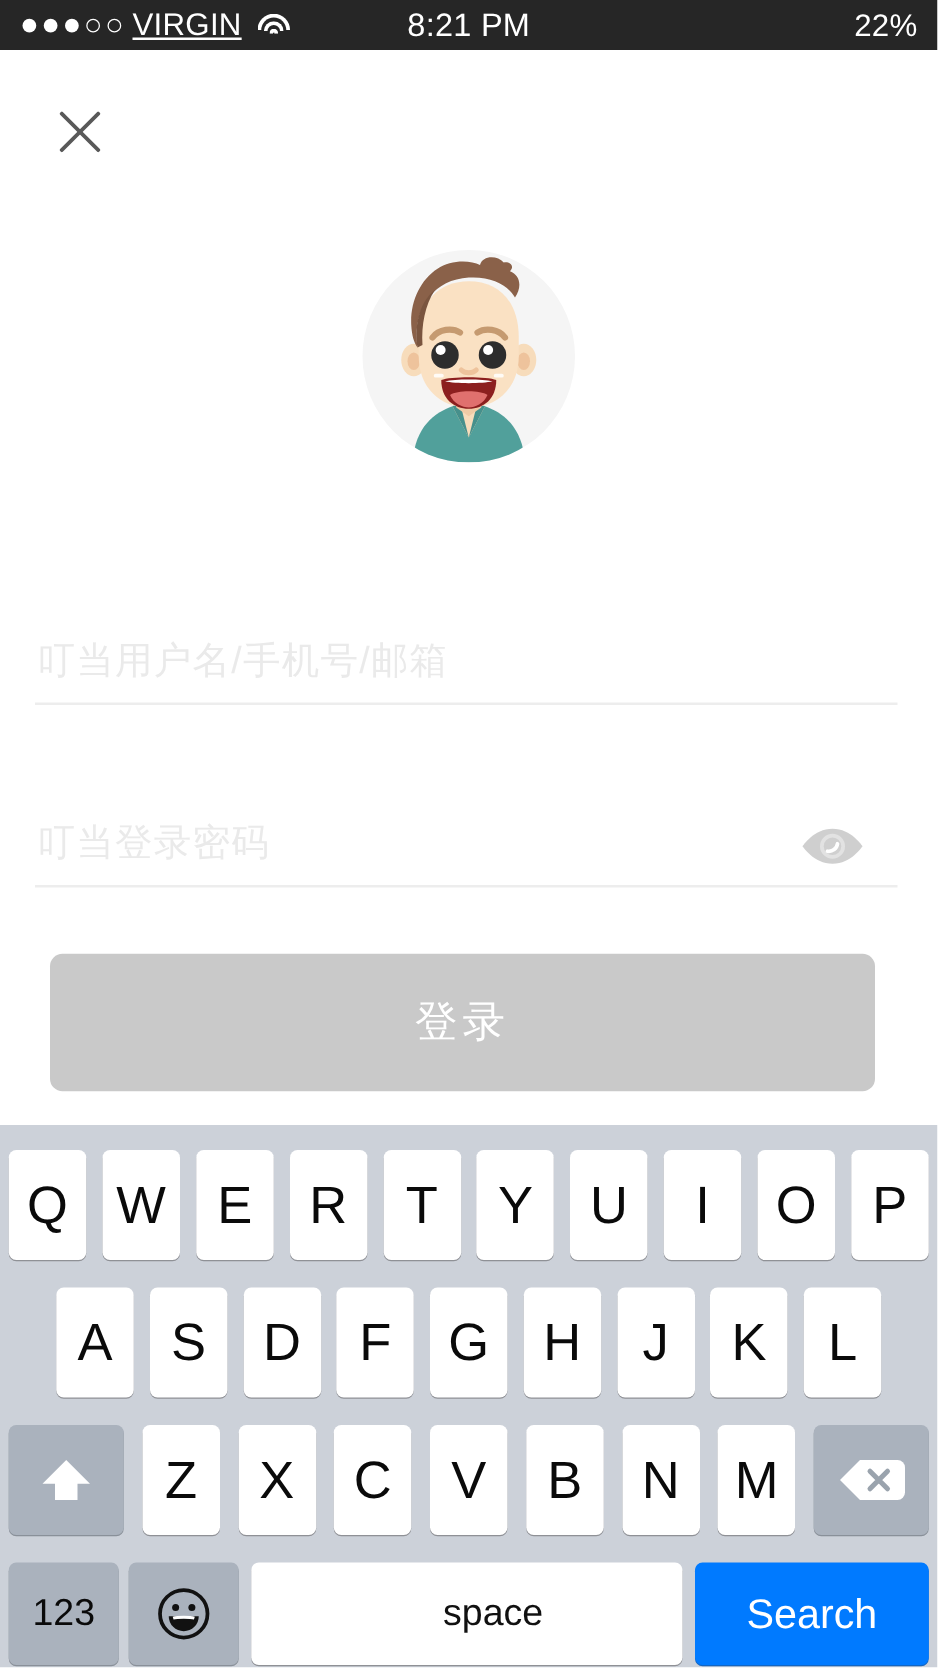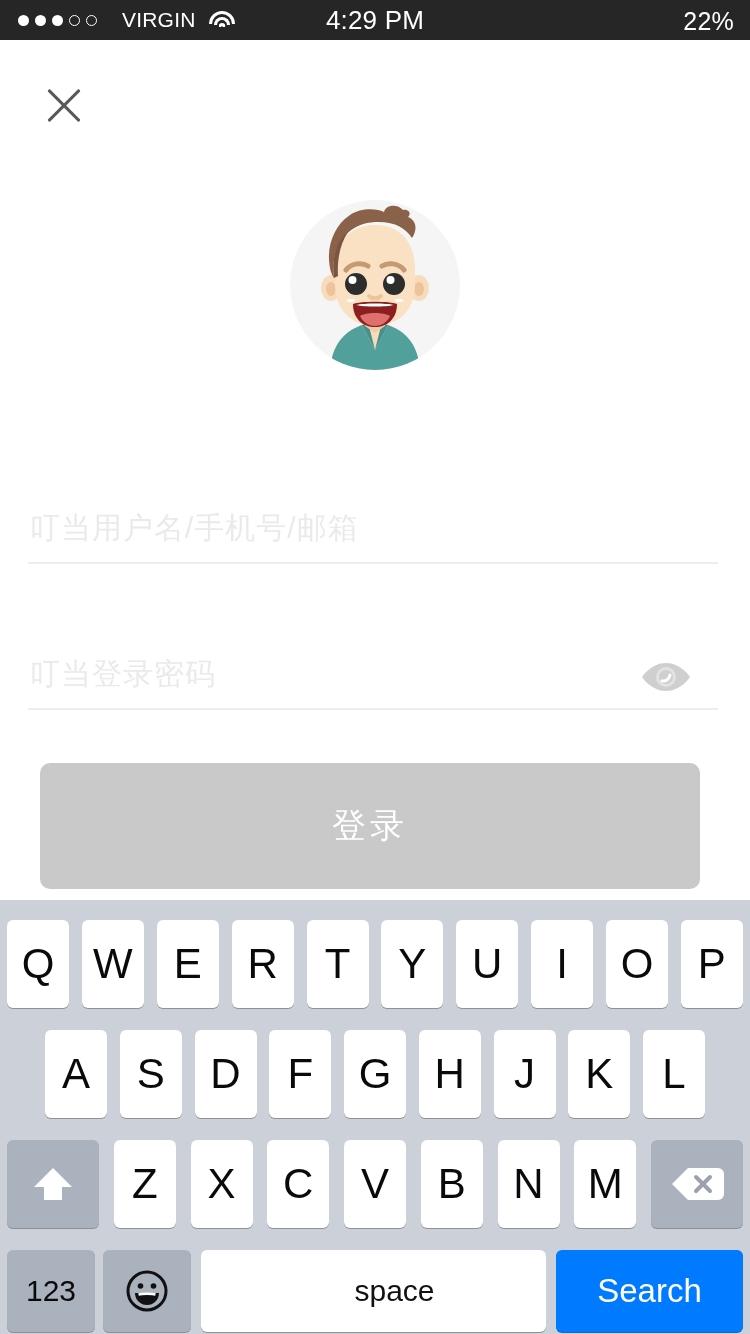--- a/index.html
+++ b/index.html
@@ -18,21 +18,21 @@
     background: #262626;
     color: #ffffff;
     display: flex; align-items: center;
     font-size: 25px; letter-spacing: 0.2px;
   }
   .sb-left { display: flex; align-items: center; padding-left: 18px; gap: 9px; }
   .dots { display: flex; align-items: center; gap: 6px; }
   .dot { width: 11px; height: 11px; border-radius: 50%; }
   .dot.on { background: #ffffff; }
   .dot.off { background: transparent; border: 1.5px solid #ffffff; }
-  .carrier { font-size: 21px; margin-left: 16px; }
+  .carrier { font-size: 25px; margin-left: 0; text-decoration: underline; }
   .wifi { width: 26px; height: 19px; position: relative; margin-left: 4px; }
   .wifi i { position: absolute; left: 50%; transform: translateX(-50%);
             border: 3px solid #fff; border-bottom: none;
             border-top-left-radius: 50px; border-top-right-radius: 50px; }
   .wifi i.a { width: 26px; height: 13px; top: 0; }
   .wifi i.b { width: 16px; height: 8px; top: 6px; }
   .wifi i.c { width: 7px;  height: 4px;  top: 12px; border-width: 3px; }
   .sb-center { position: absolute; left: 0; right: 0; text-align: center;
                font-size: 26px; }
   .sb-right { margin-left: auto; display: flex; align-items: center;
@@ -64,21 +64,21 @@
   .field { position: absolute; left: 28px; width: 690px; height: 72px;
            border-bottom: 2px solid #ededed; }
   .field.username { top: 492px; }
   .field.password { top: 638px; }
   .field .ph { position: absolute; left: 2px; top: 16px;
                font-size: 30px; color: #eaeaea; letter-spacing: 1px; }
   .eye { position: absolute; right: 26px; top: 22px; width: 52px; height: 34px;
          cursor: pointer; }
   .eye svg { display: block; }
 
-  .login-btn { position: absolute; left: 40px; top: 763px; width: 660px; height: 126px;
+  .login-btn { position: absolute; left: 40px; top: 763px; width: 660px; height: 110px;
                background: #c9c9c9; border-radius: 10px; border: none;
                color: #ffffff; font-size: 34px; letter-spacing: 4px;
                display: flex; align-items: center; justify-content: center;
                font-family: "Liberation Sans", sans-serif; cursor: pointer; }
 
   
   .keyboard { position: absolute; left: 0; top: 900px; width: 750px; height: 434px;
               background: #ccd1d9; padding-top: 20px; }
   .krow { display: flex; align-items: center; height: 88px; margin-bottom: 22px; }
   .krow.r1 { padding: 0 7px; justify-content: space-between; }
@@ -117,21 +117,21 @@
           <span class="dot off"></span>
           <span class="dot off"></span>
         </div>
       <span class="carrier">VIRGIN</span>
       <span class="wifi">
         <i class="a"></i>
           <i class="b"></i>
           <i class="c"></i>
       </span>
     </div>
-    <div class="sb-center">4:29 PM</div>
+    <div class="sb-center">8:21 PM</div>
     <div class="sb-right">
       <span class="bt">
         <svg width="15" height="24" viewBox="0 0 15 24">
           <path d="M4 6 L11 18 L7.5 21 L7.5 3 L11 6 L4 18" fill="none" stroke="#9b9b9b" stroke-width="2"></path>
         </svg>
       </span>
       <span class="batt-pct">22%</span>
       <span class="batt">
           <span class="fill" style="width: 22%;"></span>
         </span>

